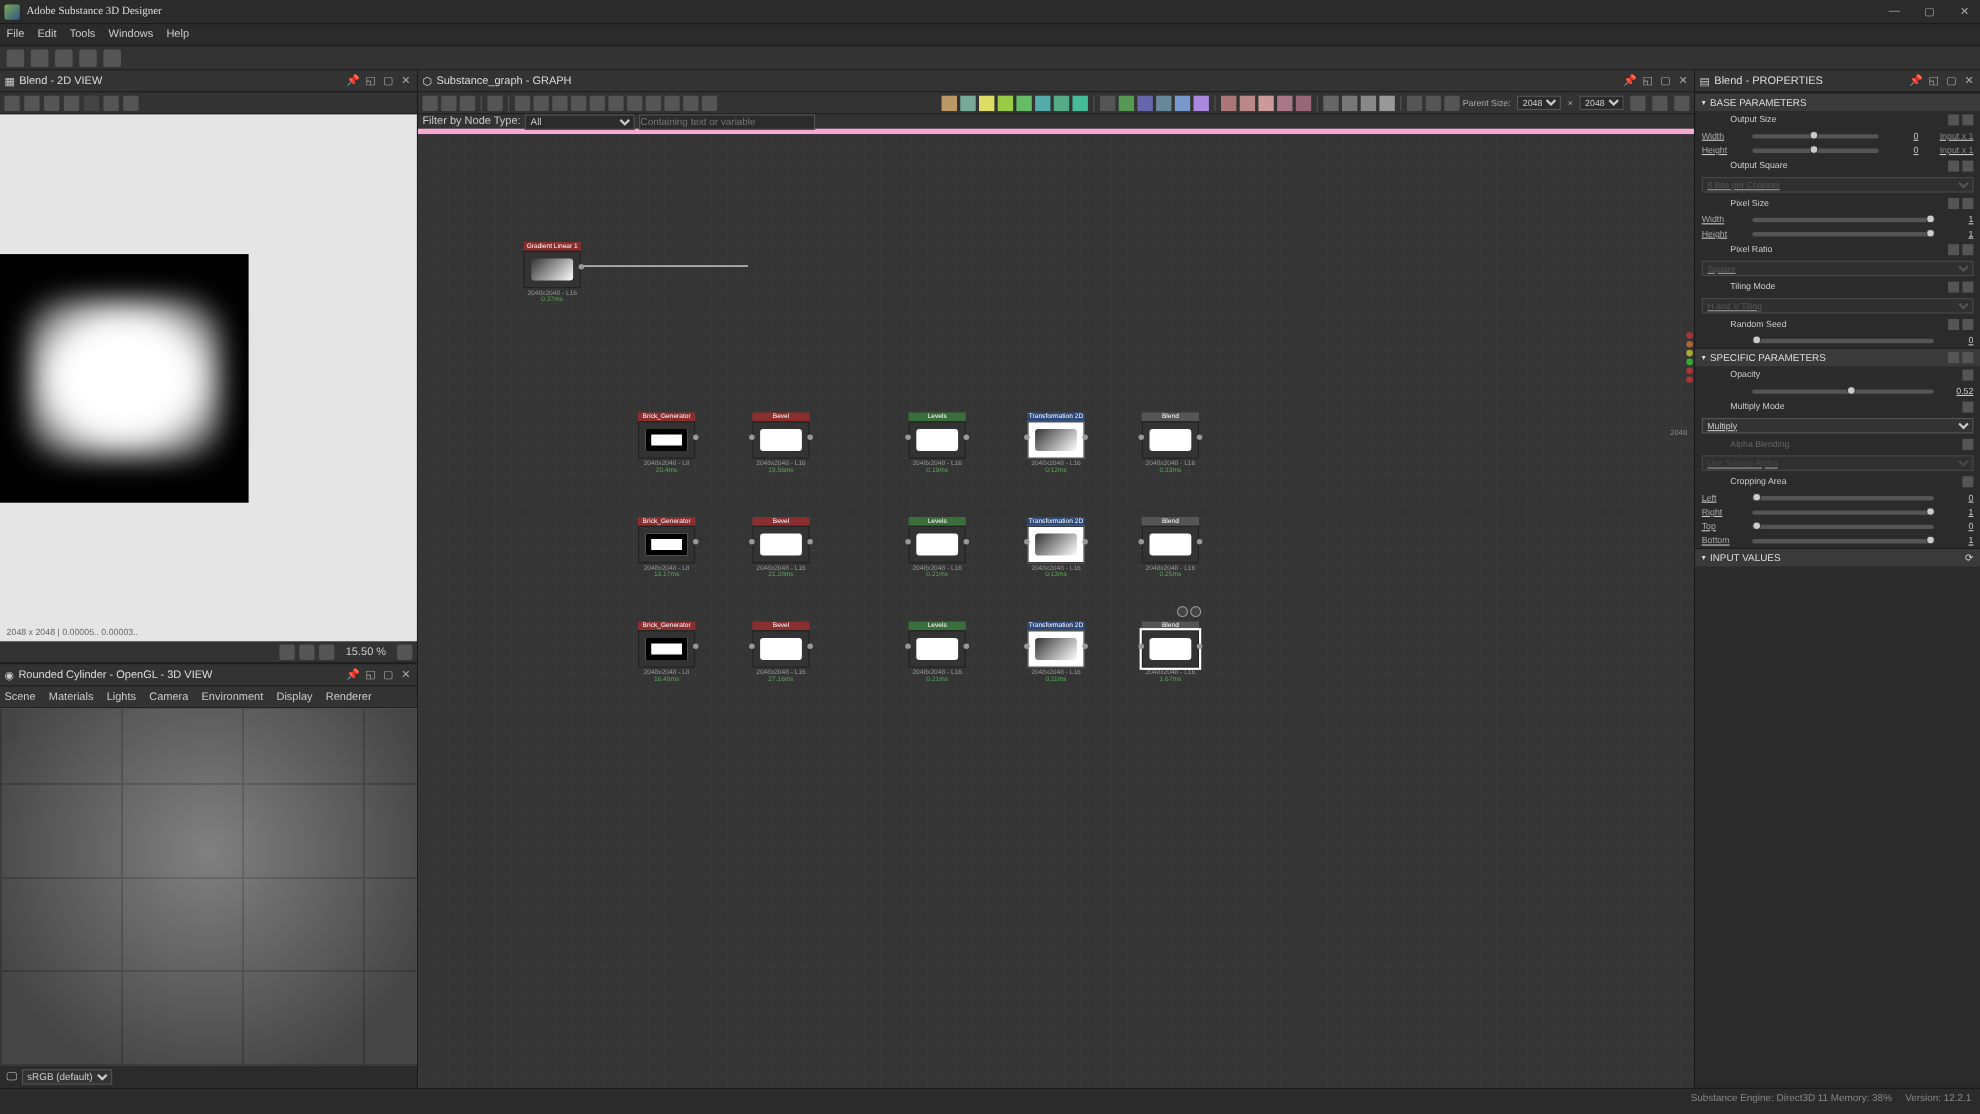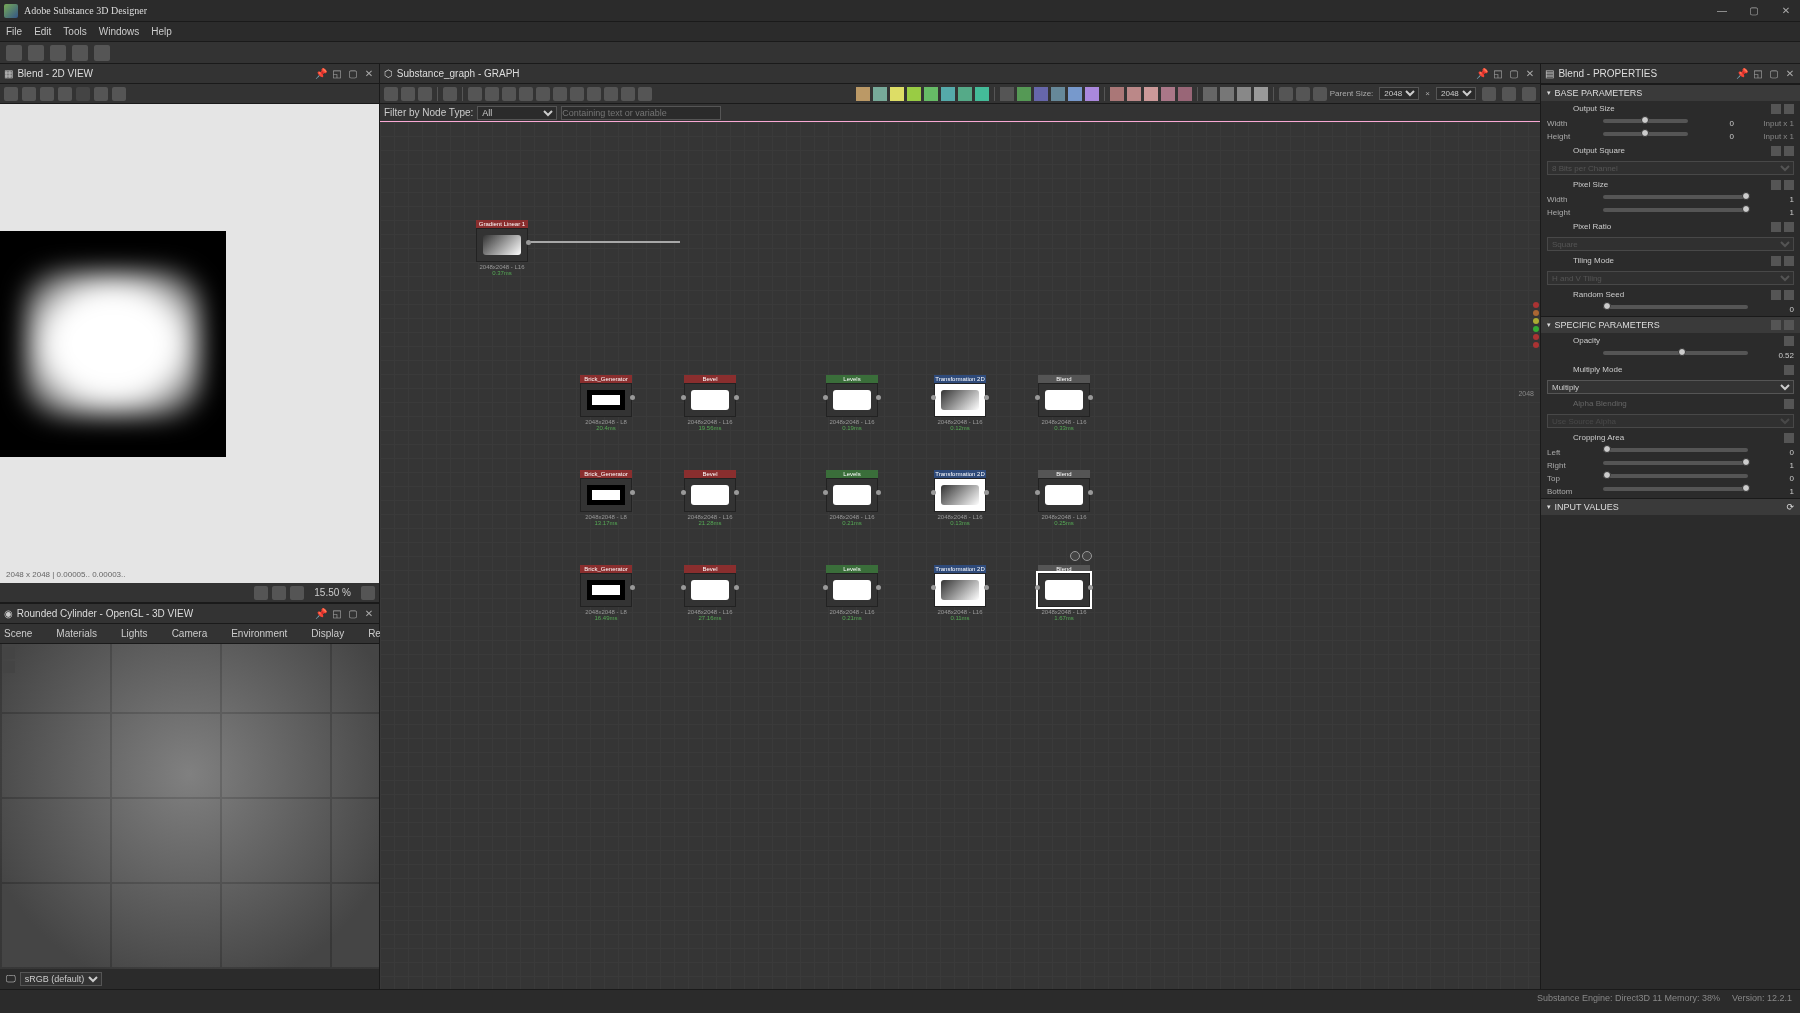--- a/index.html
+++ b/index.html
@@ -31,21 +31,21 @@
   repeating-linear-gradient(90deg, #555 0 2px, transparent 2px 110px);
   background-color: #6a6a6a; }
 .view3d .bricks::after { content:""; position:absolute; inset:0; background: radial-gradient(ellipse at 50% 40%, rgba(255,255,255,0.15), rgba(0,0,0,0.35) 80%); }
 .color-bar { height: 20px; background: #2b2b2b; display: flex; align-items: center; padding: 0 6px; gap: 4px; }
 .color-bar select { background: #333; color: #ccc; border: 1px solid #555; font-size: 9px; }
 .graph-col { flex: 1; display: flex; flex-direction: column; background: #353535; position: relative; }
 .graph-toolbar { height: 20px; background: #333; display: flex; align-items: center; padding: 0 4px; gap: 3px; border-bottom: 1px solid #1a1a1a; }
 .graph-toolbar .tbtn { width: 14px; height: 14px; background: #555; border-radius: 2px; cursor: pointer; }
 .graph-toolbar .sep { width: 1px; height: 14px; background: #555; margin: 0 2px; }
 .graph-toolbar .color-sq { width: 14px; height: 14px; cursor: pointer; }
-.graph-filter { height: 18px; background: #333; display: flex; align-items: center; padding: 0 4px; gap: 4px; border-bottom: 1px solid #f9a8d4; }
+.graph-filter { height: 18px; background: #333; display: flex; align-items: center; padding: 0 4px; gap: 4px; border-bottom: 5px solid #f9a8d4; }
 .graph-filter select, .graph-filter input { background: #2b2b2b; color: #ccc; border: 1px solid #555; font-size: 9px; height: 14px; }
 .graph-canvas { flex: 1; background: #353535; background-image: linear-gradient(#3a3a3a 1px, transparent 1px), linear-gradient(90deg, #3a3a3a 1px, transparent 1px); background-size: 14px 14px; position: relative; overflow: hidden; }
 .node { position: absolute; width: 52px; }
 .node .nhead { height: 8px; font-size: 6px; color: #fff; text-align: center; line-height: 8px; overflow: hidden; }
 .node.red .nhead { background: #8a2e2e; }
 .node.green .nhead { background: #3a6e3a; }
 .node.blue .nhead { background: #2e4a7a; }
 .node.gray .nhead { background: #555; }
 .node .nbody { height: 34px; background: #fff; border: 1px solid #222; position: relative; }
 .node .nbody.dark { background: #333; }
@@ -55,21 +55,21 @@
 .node .ninfo { font-size: 6px; text-align: center; color: #999; margin-top: 2px; }
 .node .ntime { font-size: 6px; text-align: center; color: #5a5; }
 .node .pin-l, .node .pin-r { position: absolute; width: 5px; height: 5px; background: #999; border-radius: 50%; top: 20px; }
 .node .pin-l { left: -3px; } .node .pin-r { right: -3px; }
 .node.selected .nbody { outline: 2px solid #fff; }
 svg.wires { position: absolute; inset: 0; pointer-events: none; }
 svg.wires path { stroke: #aaa; stroke-width: 1.5; fill: none; }
 .props-col { width: 260px; background: #2b2b2b; display: flex; flex-direction: column; border-left: 1px solid #1a1a1a; }
 .section-head { background: #3a3a3a; padding: 3px 6px; font-size: 9px; color: #ddd; display: flex; align-items: center; gap: 4px; border-top: 1px solid #1a1a1a; }
 .section-head::before { content: "▾"; font-size: 7px; }
-.prop-row { display: flex; padding: 2px 6px; gap: 16px; }
+.prop-row { display: flex; align-items: center; padding: 2px 6px; gap: 6px; text-decoration: underline; }
 .prop-row .plabel { width: 40px; font-size: 8px; color: #aaa; }
 .prop-row .slider { flex: 1; height: 4px; background: #555; position: relative; border-radius: 2px; }
 .prop-row .slider .handle { position: absolute; top: -3px; width: 8px; height: 8px; background: #ccc; border-radius: 50%; border: 1px solid #333; }
 .prop-row .pval { width: 30px; font-size: 8px; text-align: right; color: #ccc; }
 .prop-row .pextra { width: 44px; font-size: 8px; text-align: right; color: #888; }
 .prop-row select { flex: 1; background: #333; color: #ccc; border: 1px solid #555; font-size: 8px; height: 14px; }
 .prop-subhead { padding: 3px 6px; font-size: 8px; color: #ccc; display: flex; justify-content: space-between; margin-left: 26px; }
 .prop-subhead .icons { display: flex; gap: 3px; }
 .prop-subhead .icons span { width: 10px; height: 10px; background: #555; cursor: pointer; }
 .input-port-col { position: absolute; left: 0; top: 50%; transform: translateY(-50%); display: flex; flex-direction: column; gap: 2px; }
@@ -146,21 +146,21 @@
 
     <div class="panel-3d">
       <div class="panel-header">
         <span>◉</span>
         <span class="ptitle">Rounded Cylinder - OpenGL - 3D VIEW</span>
         <span class="pbtn">📌</span>
         <span class="pbtn">◱</span>
         <span class="pbtn">▢</span>
         <span class="pbtn">✕</span>
       </div>
-      <div class="panel-toolbar" style="gap:24px">
+      <div class="panel-toolbar" style="gap:12px">
         <span>Scene</span>
         <span>Materials</span>
         <span>Lights</span>
         <span>Camera</span>
         <span>Environment</span>
         <span>Display</span>
         <span>Renderer</span>
       </div>
       <div class="view3d">
         <div class="bricks"></div>
@@ -239,21 +239,21 @@
         <select><option>2048</option></select>
         <span>×</span>
         <select><option>2048</option></select>
         <div class="tbtn"></div>
         <div class="tbtn"></div>
         <div class="tbtn"></div>
       </div>
     </div>
     <div class="graph-filter">
       <span>Filter by Node Type:</span>
-      <select style="width:80px"><option>All</option></select>
+      <select style="width:100px"><option>All</option></select>
       <input type="text" style="width: 160px;" placeholder="Containing text or variable">
     </div>
 
     <div class="graph-canvas">
       <svg class="wires">
 
         <path d="M 148 120 C 400 120 440 120 452 120 C 520 120 530 200 460 270 L 445 270"></path>
         <path d="M 148 120 C 400 120 440 120 452 120 C 525 120 535 300 460 365 L 445 365"></path>
         <path d="M 148 120 C 400 120 440 120 452 120 C 530 120 540 400 460 460 L 445 460"></path>
 

